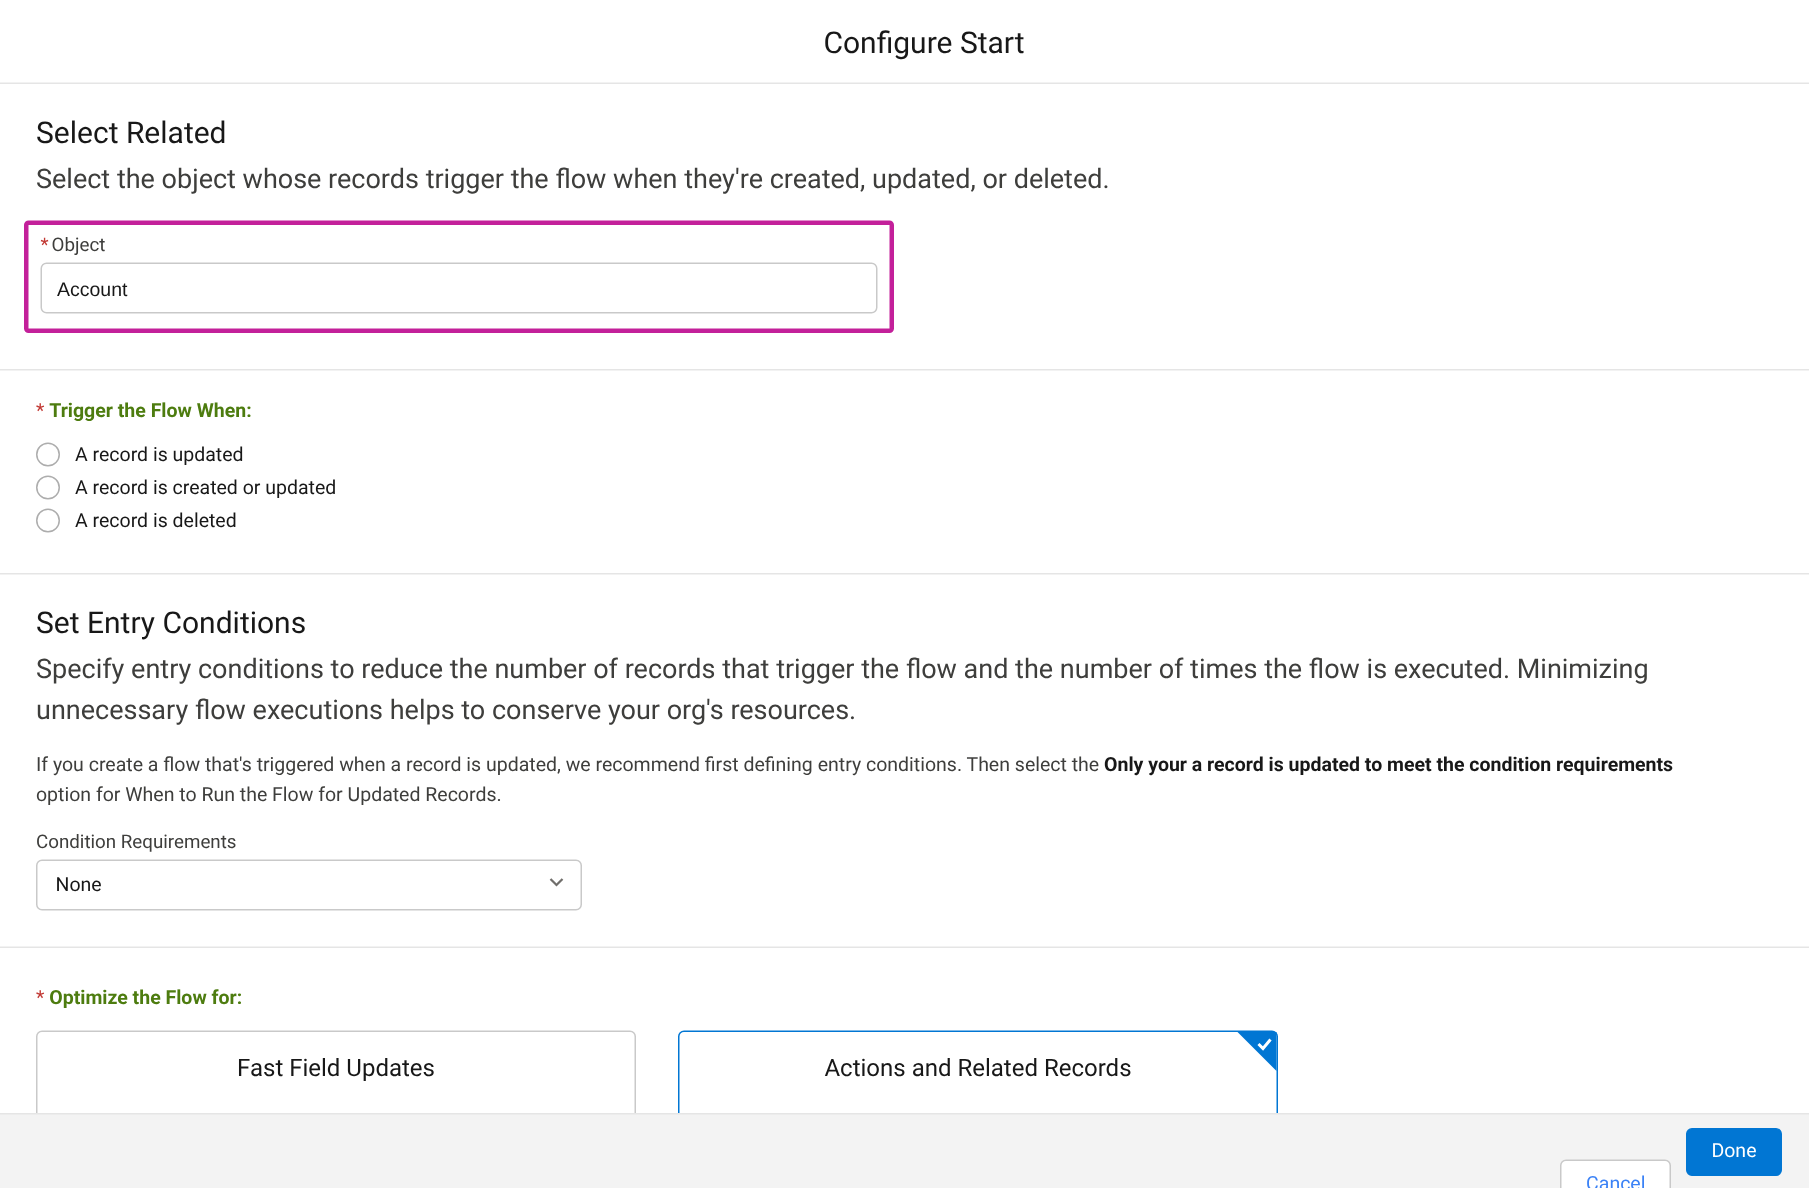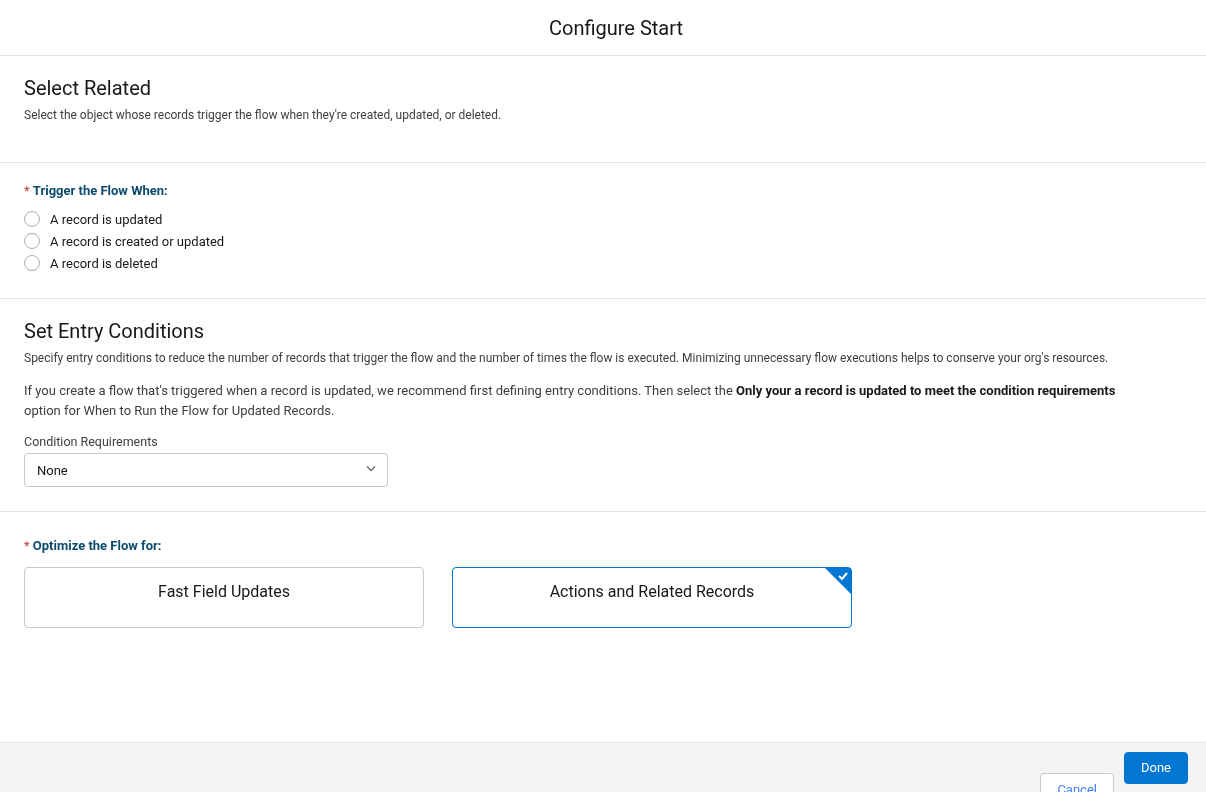--- a/index.html
+++ b/index.html
@@ -47,41 +47,41 @@
     border-bottom: 1px solid #e5e5e5;
   }
   .section.no-border { border-bottom: none; }
   .section-title {
     font-size: 20px;
     font-weight: 400;
     margin: 0 0 6px 0;
     color: #181818;
   }
   .section-desc {
-    font-size: 12px;
+    font-size: 18px;
     color: #3e3e3c;
     margin: 0 0 14px 0;
     line-height: 1.5;
     max-width: 1120px;
   }
   .field-label {
     font-size: 12.5px;
     color: #3e3e3c;
     margin-bottom: 4px;
     display: block;
   }
   .required::before {
     content: "*";
     color: #c23934;
     margin-right: 2px;
   }
   .required-bold {
     font-weight: 700;
     font-size: 13px;
-    color: #0c4a6e;
+    color: #4d7c0f;
   }
   .required-bold::before {
     content: "* ";
     color: #c23934;
     font-weight: 400;
   }
   .highlight-box {
     border: 3px solid #c3209a;
     border-radius: 3px;
     padding: 6px 8px 10px 8px;
@@ -236,20 +236,24 @@
   <div class="header">
     <div class="header-title">Configure Start</div>
   </div>
 
   <div class="scroll-area">
     <div class="scroll-content">
 
       <div class="section">
         <h2 class="section-title">Select Related</h2>
         <p class="section-desc">Select the object whose records trigger the flow when they're created, updated, or deleted.</p>
+        <div class="highlight-box">
+          <label class="field-label required">Object</label>
+          <input class="text-input" type="text" value="Account" style="">
+        </div>
       </div>
 
       <div class="section">
         <div class="required-bold">Trigger the Flow When:</div>
         <div class="radio-group">
           <div class="radio-row">
             <span class="radio-circle"></span>
             <span class="radio-label">A record is updated</span>
           </div>
           <div class="radio-row">

